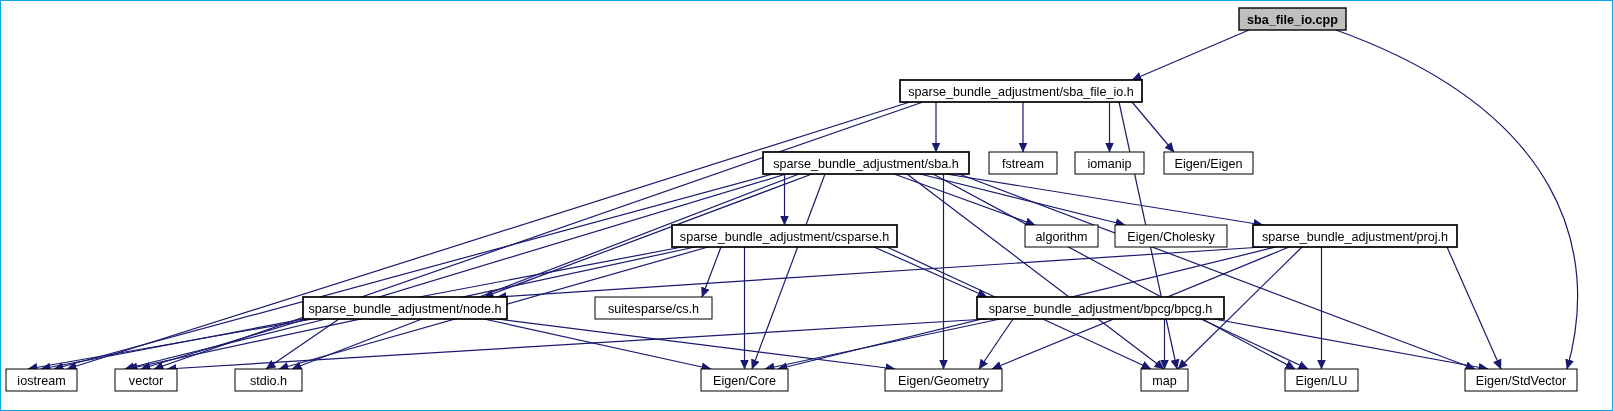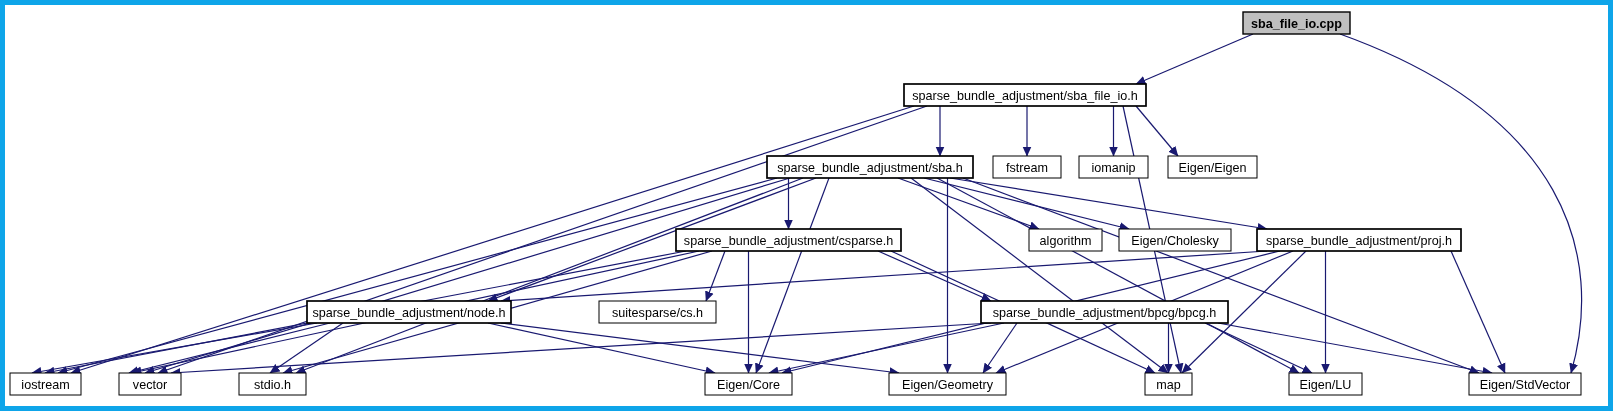--- a/index.html
+++ b/index.html
@@ -1,18 +1,18 @@
 <!DOCTYPE html>
 <html><head>
 <meta charset="utf-8">
 <style>
   html,body{margin:0;padding:0;background:#ffffff;}
   .graph-wrap{
     width:1613px;height:411px;box-sizing:border-box;
-    border:5px solid #0ea5e9;background:#ffffff;position:relative;
+    border:1px solid #0ea5e9;background:#ffffff;position:relative;
     font-family:"Liberation Sans", sans-serif;
   }
   svg{display:block;}
   text{
     font-family:"Liberation Sans", sans-serif;
     font-size:12.6px;fill:#000000;
   }
   text.root-label{font-weight:bold;}
   path.edge{fill:none;stroke-width:1.2px;}
 </style>

